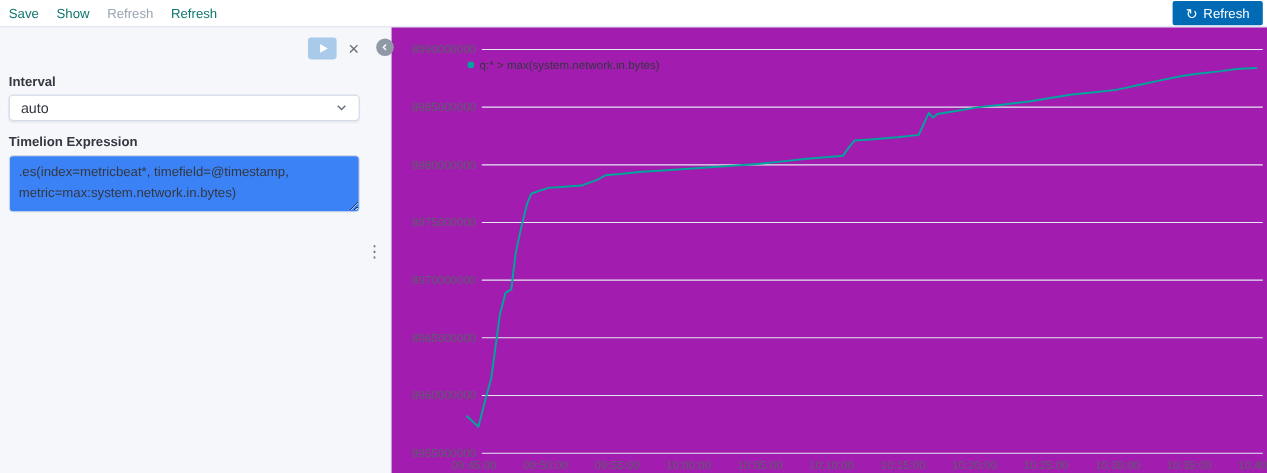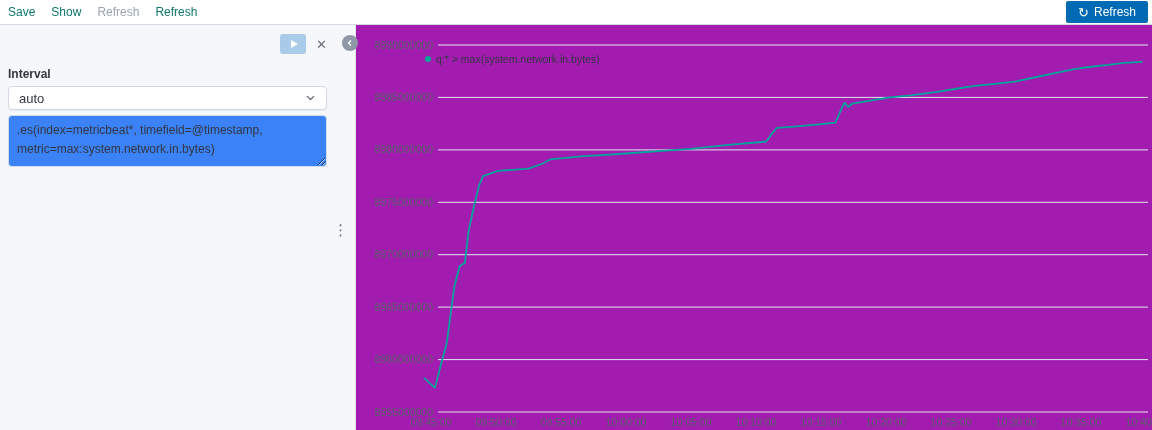--- a/index.html
+++ b/index.html
@@ -85,20 +85,21 @@
     <div class="form-label">Interval</div>
     <div class="select-box">
       <span>auto</span>
       <span>
         <svg width="11" height="11" viewBox="0 0 16 16">
             <path d="M3 6 L8 11 L13 6" fill="none" stroke="#69707d" stroke-width="2"></path>
           </svg>
       </span>
     </div>
 
+    <div class="form-label">Timelion Expression</div>
     <textarea class="expr-area" spellcheck="false" style="">.es(index=metricbeat*, timefield=@timestamp,
 metric=max:system.network.in.bytes)</textarea>
   </div>
 
   <button class="collapse-btn">
     <svg width="8" height="8" viewBox="0 0 16 16">
         <path d="M10 3 L5 8 L10 13" stroke="#fff" stroke-width="2.5" fill="none"></path>
       </svg>
   </button>
   <div class="drag-dots">⋮</div>

